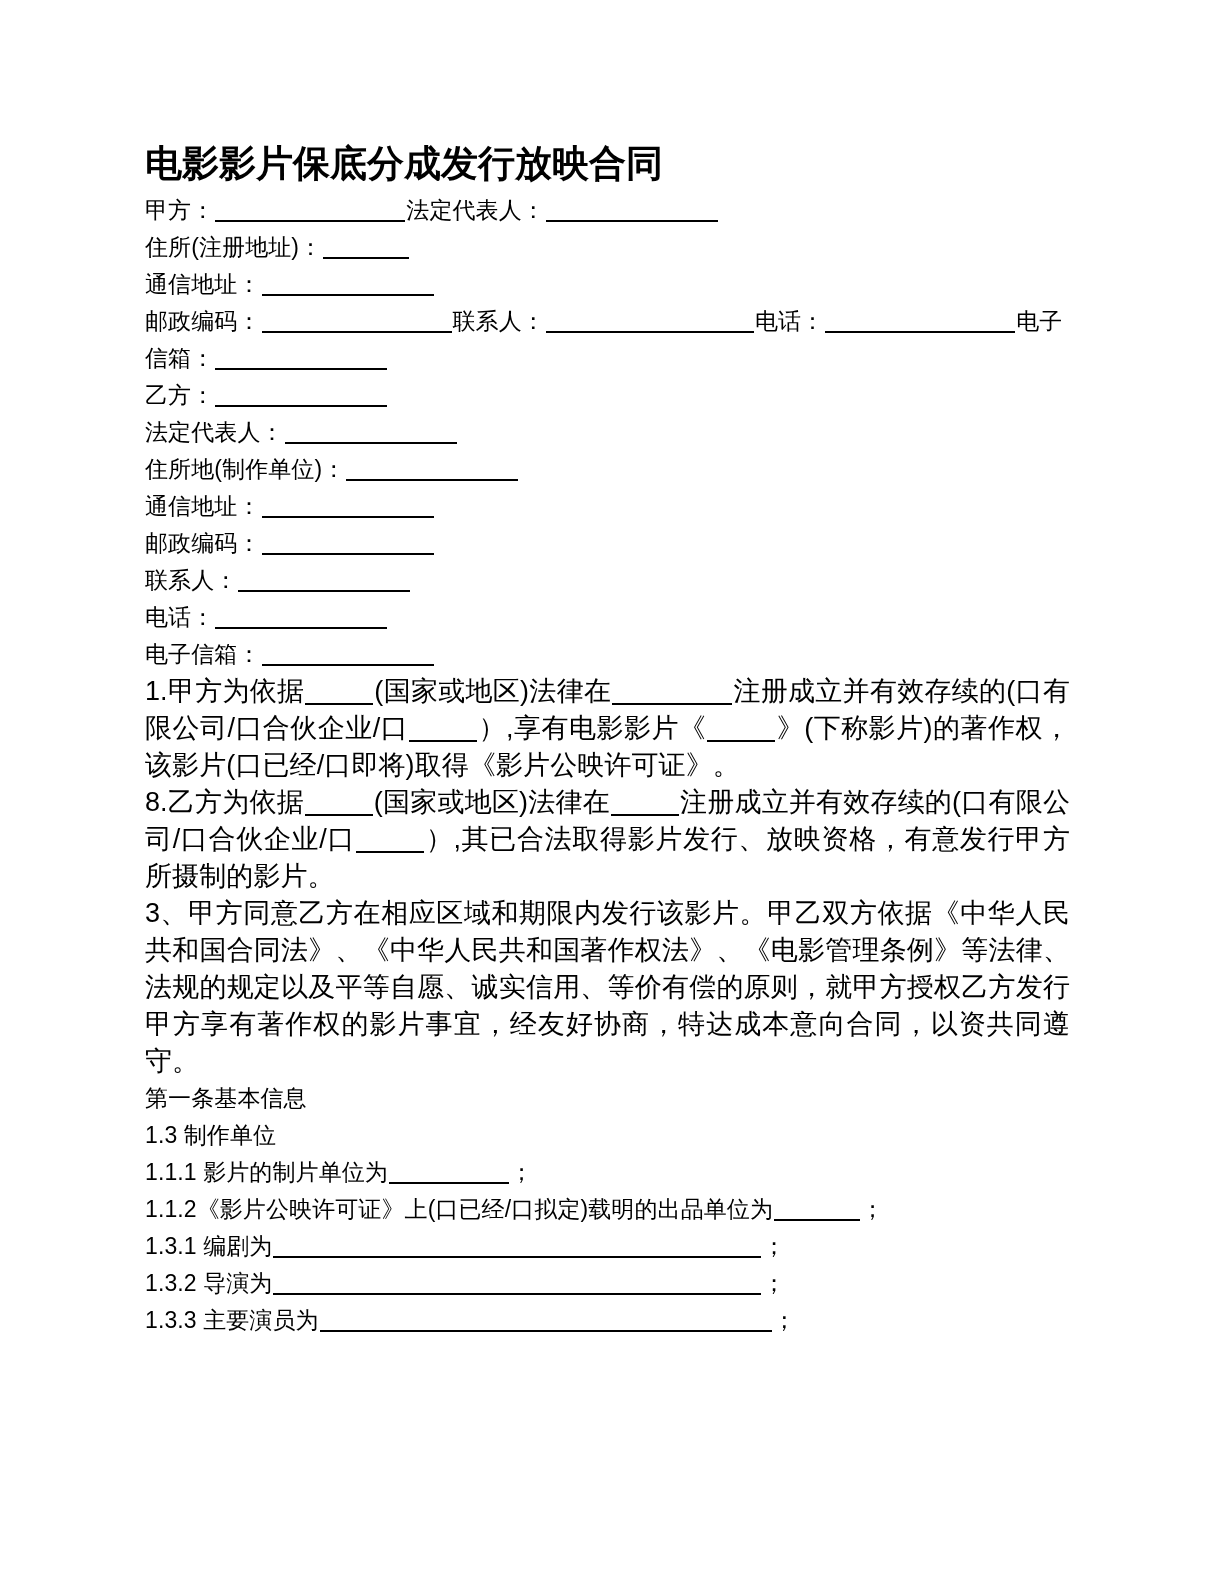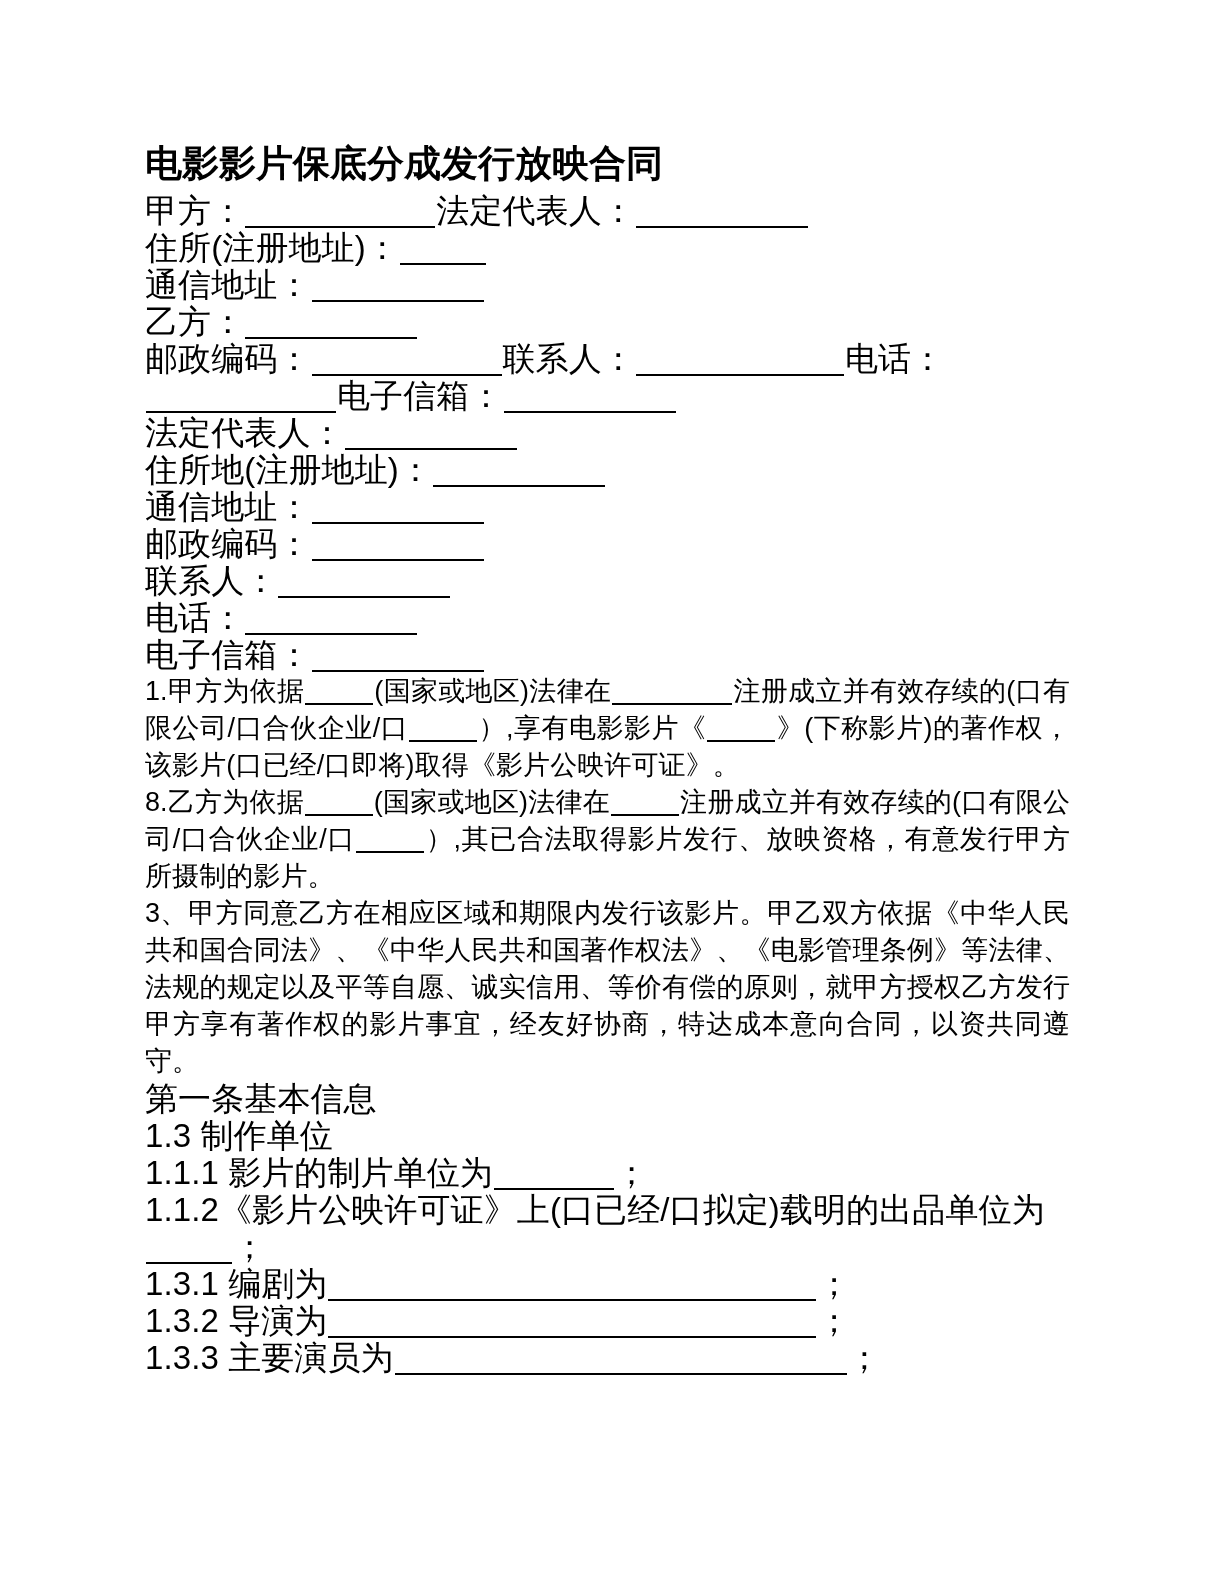--- a/index.html
+++ b/index.html
@@ -33,21 +33,21 @@
   }
   .doc-title {
     font-size: 37px;
     font-weight: bold;
     line-height: 48px;
     letter-spacing: 0px;
     margin: 0 0 4px 0;
     white-space: nowrap;
   }
   .line {
-    font-size: 33px;
+    font-size: 23px;
     line-height: 37px;
     margin: 0;
     white-space: pre-wrap;
     word-break: break-all;
     letter-spacing: 0.1px;
   }
   .para {
     font-size: 27px;
     line-height: 37px;
     margin: 0;
@@ -81,27 +81,27 @@
   <div class="doc-body">
 
     <h1 class="doc-title">电影影片保底分成发行放映合同</h1>
 
     <p class="line"><span>甲方：</span><span class="blk b11"></span><span>法定代表人：</span><span class="blk b10"></span></p>
 
     <p class="line"><span>住所(注册地址)：</span><span class="blk b5"></span></p>
 
     <p class="line"><span>通信地址：</span><span class="blk b10"></span></p>
 
+    <p class="line"><span>邮政编码：</span><span class="blk b11"></span><span>联系人：</span><span class="blk b12"></span><span>电话：</span><span class="blk b11"></span><span>电子信箱：</span><span class="blk b10"></span></p>
+
     <p class="line"><span>乙方：</span><span class="blk b10"></span></p>
-
-    <p class="line"><span>邮政编码：</span><span class="blk b11"></span><span>联系人：</span><span class="blk b12"></span><span>电话：</span><span class="blk b11"></span><span>电子信箱：</span><span class="blk b10"></span></p>
 
     <p class="line"><span>法定代表人：</span><span class="blk b10"></span></p>
 
-    <p class="line"><span>住所地(注册地址)：</span><span class="blk b10"></span></p>
+    <p class="line"><span>住所地(制作单位)：</span><span class="blk b10"></span></p>
 
     <p class="line"><span>通信地址：</span><span class="blk b10"></span></p>
 
     <p class="line"><span>邮政编码：</span><span class="blk b10"></span></p>
 
     <p class="line"><span>联系人：</span><span class="blk b10"></span></p>
 
     <p class="line"><span>电话：</span><span class="blk b10"></span></p>
 
     <p class="line"><span>电子信箱：</span><span class="blk b10"></span></p>

